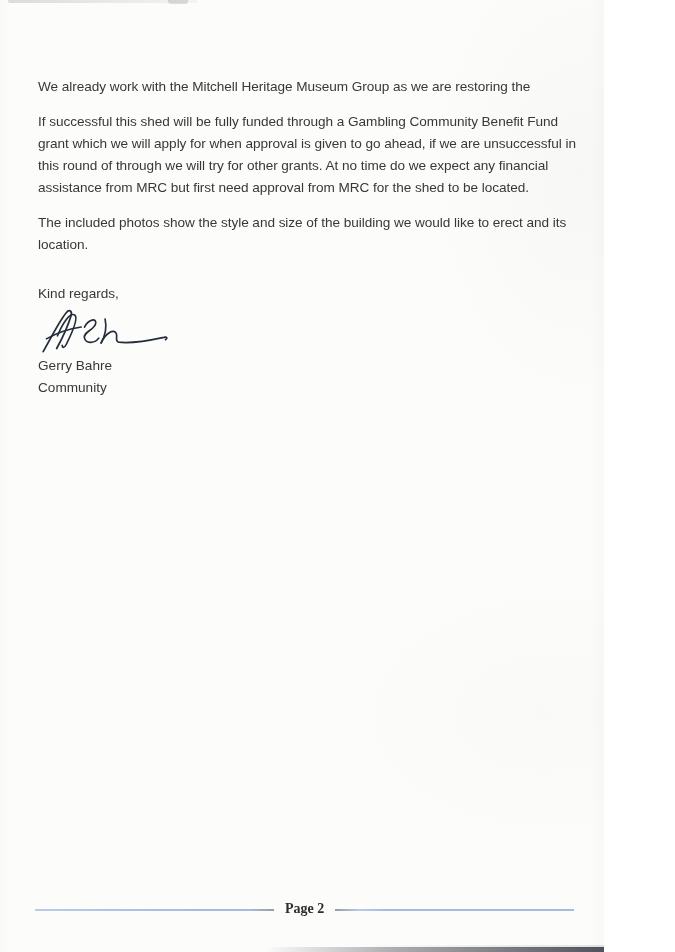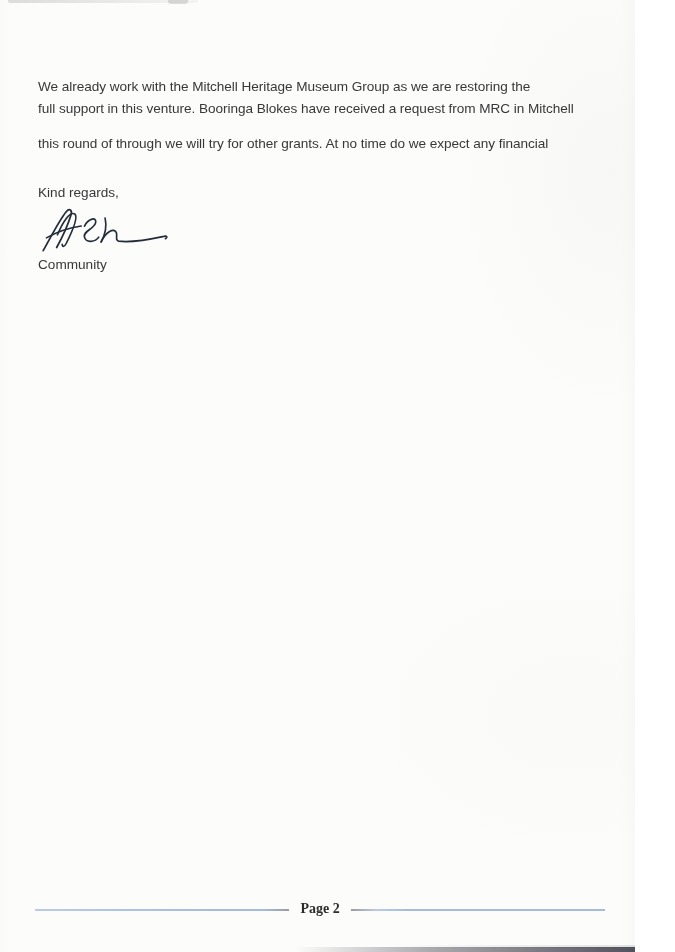--- a/index.html
+++ b/index.html
@@ -14,21 +14,20 @@
     background: #fcfcfb;
     
     background-image:
       radial-gradient(ellipse 220px 340px at 96% 18%, rgba(120,120,120,0.035), rgba(0,0,0,0) 70%),
       radial-gradient(ellipse 300px 200px at 90% 75%, rgba(140,140,140,0.025), rgba(0,0,0,0) 70%),
       linear-gradient(to right, rgba(200,200,200,0.05) 0px, rgba(0,0,0,0) 10px),
       linear-gradient(to left, rgba(190,190,190,0.06) 0px, rgba(0,0,0,0) 14px);
     overflow: hidden;
     font-family: "Liberation Sans", "DejaVu Sans", sans-serif;
     color: #383838;
-    padding-left: 31px;
   }
 
   
   .scan-top-smudge {
     position: absolute;
     top: 0; left: 8px;
     width: 190px; height: 3px;
     background: linear-gradient(to right, rgba(160,160,160,0.35), rgba(185,185,185,0.12));
     border-radius: 0 0 2px 2px;
   }
@@ -117,43 +116,50 @@
 
 <div class="page">
 
   <div class="scan-top-smudge"></div>
   <div class="scan-top-spot"></div>
 
   <div class="content">
 
     <div class="paragraph">
       <div class="line">We already work with the Mitchell Heritage Museum Group as we are restoring the</div>
-      <div class="line">full support in this venture. Booringa Blokes have received a request from MRC in Mitchell</div>
     </div>
 
     <div class="paragraph">
+      <div class="line">If successful this shed will be fully funded through a Gambling Community Benefit Fund</div>
+      <div class="line">grant which we will apply for when approval is given to go ahead, if we are unsuccessful in</div>
       <div class="line">this round of through we will try for other grants. At no time do we expect any financial</div>
+      <div class="line">assistance from MRC but first need approval from MRC for the shed to be located.</div>
     </div>
 
+    <div class="paragraph">
+      <div class="line">The included photos show the style and size of the building we would like to erect and its</div>
+      <div class="line">location.</div>
+    </div>
 
     <div class="closing">Kind regards,</div>
 
     <div class="signature-wrap">
       <svg width="135" height="48" viewBox="0 0 170 60" xmlns="http://www.w3.org/2000/svg">
         <g fill="none" stroke="#232c3a" stroke-linecap="round" stroke-linejoin="round">
           <path stroke-width="2.2" d="M4,56 C12,42 24,18 33,7 C37,2 41,5 39,11 C35,24 27,41 21,52"></path>
           <path stroke-width="2.1" d="M22,36 C29,19 38,6 44,10 C48,14 40,33 33,47 C31,51 28,52 28,48"></path>
           <path stroke-width="1.8" d="M8,40 C22,32 38,27 52,25"></path>
           <path stroke-width="2.1" d="M56,25 C61,15 72,13 70,21 C68,29 54,31 56,39 C58,47 70,45 74,39"></path>
           <path stroke-width="2.1" d="M82,15 C84,24 82,36 77,45"></path>
           <path stroke-width="2.1" d="M77,45 C83,32 93,27 96,33 C98,37 94,43 99,44 C113,46 142,41 156,38 C160,37 161,39 158,41"></path>
         </g>
       </svg>
     </div>
 
+    <div class="sig-line">Gerry Bahre</div>
     <div class="sig-line">Community</div>
 
   </div>
 
   <div class="footer">
     <div class="footer-rule left"></div>
     <div class="page-label">Page 2</div>
     <div class="footer-rule right"></div>
   </div>
 

